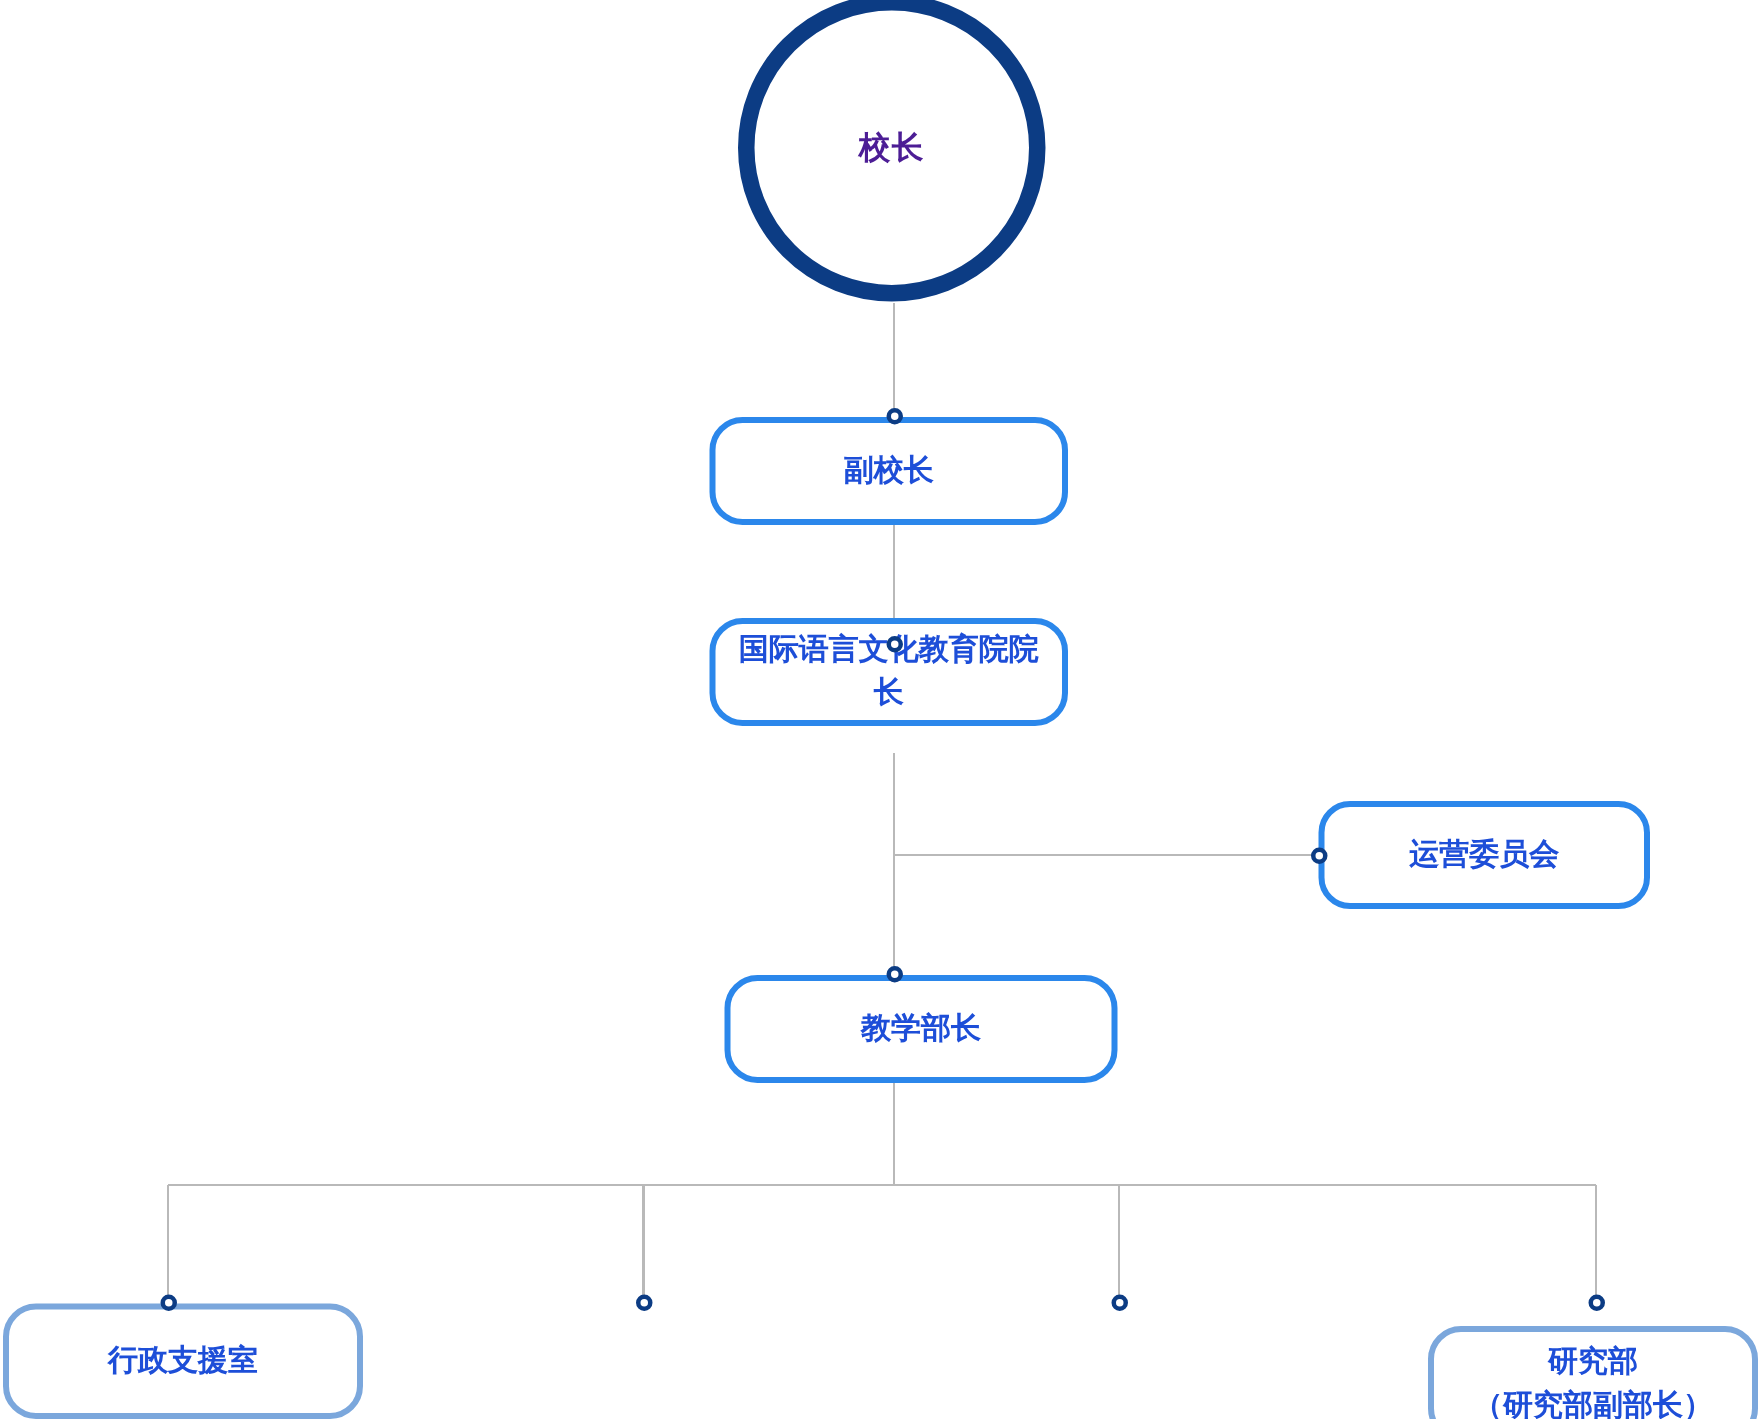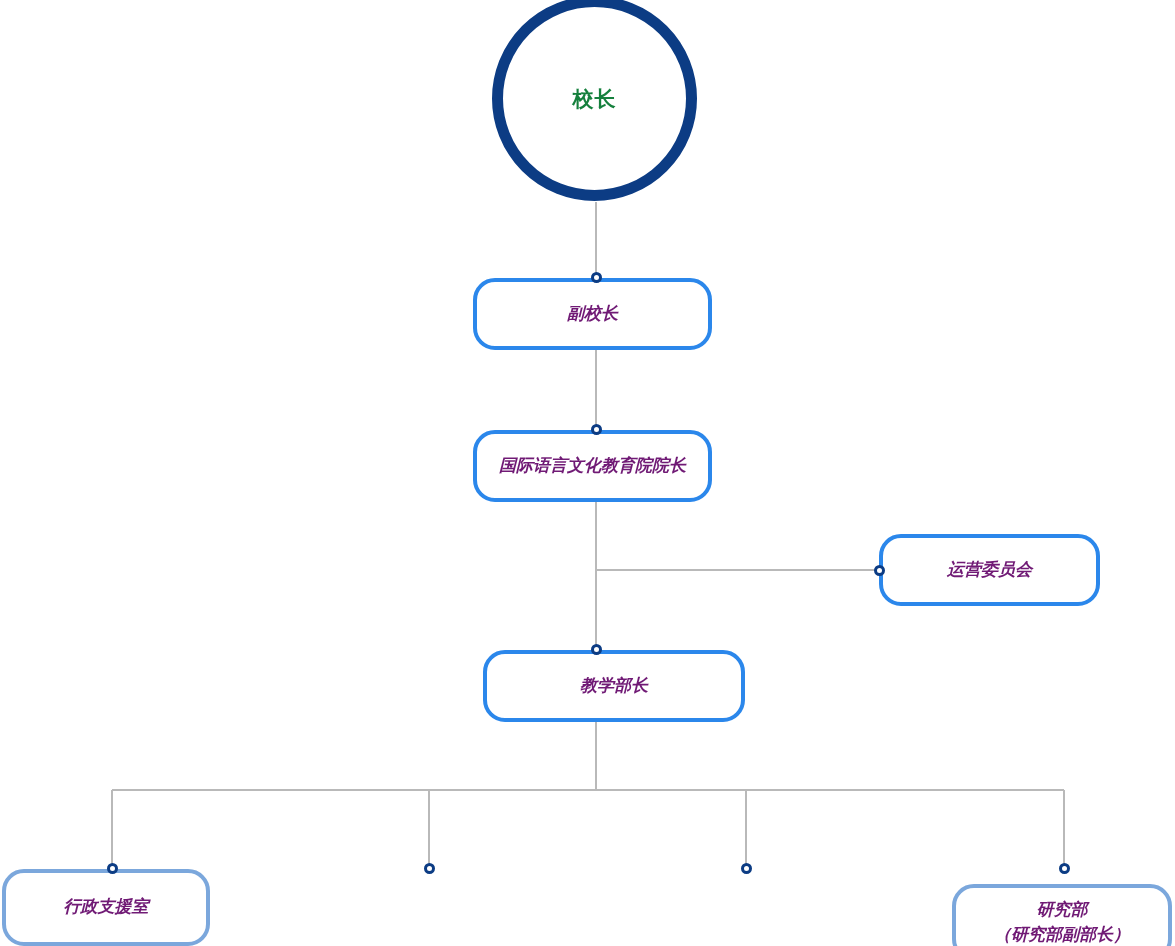--- a/index.html
+++ b/index.html
@@ -37,47 +37,46 @@
     border: 11px solid #0C3C84;
     border-radius: 50%;
     background: #ffffff;
     box-sizing: border-box;
     display: flex;
     align-items: center;
     justify-content: center;
     z-index: 3;
   }
   .root-label {
-    color: #15803d;
+    color: #4c1d95;
     font-size: 21px;
     font-weight: 700;
     letter-spacing: 1px;
     line-height: 1.3;
     text-align: center;
   }
 
   
   .node {
     position: absolute;
     box-sizing: border-box;
     background: #ffffff;
     display: flex;
     align-items: center;
     justify-content: center;
     text-align: center;
     z-index: 3;
   }
   .node .node-label {
-    color: #701a75;
-    font-size: 17px;
+    color: #1d4ed8;
+    font-size: 20px;
     font-weight: 700;
     line-height: 1.45;
     white-space: pre-line;
     padding: 0 10px;
-    font-style: italic;
   }
   .node.level-primary {
     border: 4px solid #2B87EB;
     border-radius: 22px;
   }
   .node.level-leaf {
     border: 4px solid #7BA7DC;
     border-radius: 22px;
   }
 
@@ -122,36 +121,36 @@
 
   <div class="root-node">
     <span class="root-label">校长</span>
   </div>
 
   <div class="node level-primary" style="left:473px; top:278px; width:239px; height:72px;">
     <span class="node-label">副校长</span>
   </div>
   <div class="dot" style="left:590.5px; top:271.5px;"></div>
 
-  <div class="node level-primary" style="left:473px; top:430px; width:239px; height:72px;">
+  <div class="node level-primary" style="left:473px; top:412px; width:239px; height:72px;">
     <span class="node-label">国际语言文化教育院院长</span>
   </div>
   <div class="dot" style="left:590.5px; top:423.5px;"></div>
 
-  <div class="node level-primary" style="left:879px; top:534px; width:221px; height:72px;">
+  <div class="node level-primary" style="left:879px; top:534px; width:221px; height:72px;border-radius:21px;">
     <span class="node-label">运营委员会</span>
   </div>
   <div class="dot" style="left:873.5px; top:564.5px;"></div>
 
   <div class="node level-primary" style="left:483px; top:650px; width:262px; height:72px;">
     <span class="node-label">教学部长</span>
   </div>
   <div class="dot" style="left:590.5px; top:643.5px;"></div>
 
-  <div class="node level-leaf" style="left:2px; top:869px; width:208px; height:77px;">
+  <div class="node level-leaf" style="left:2px; top:869px; width:240px; height:77px;">
     <span class="node-label">行政支援室</span>
   </div>
   <div class="dot" style="left:106.5px; top:862.5px;"></div>
 
   <div class="dot" style="left:423.5px; top:862.5px;"></div>
 
   <div class="dot" style="left:740.5px; top:862.5px;"></div>
 
   <div class="node level-leaf" style="left:952px; top:869px; width:220px; height:77px;margin-top:15px;">
     <span class="node-label">研究部

